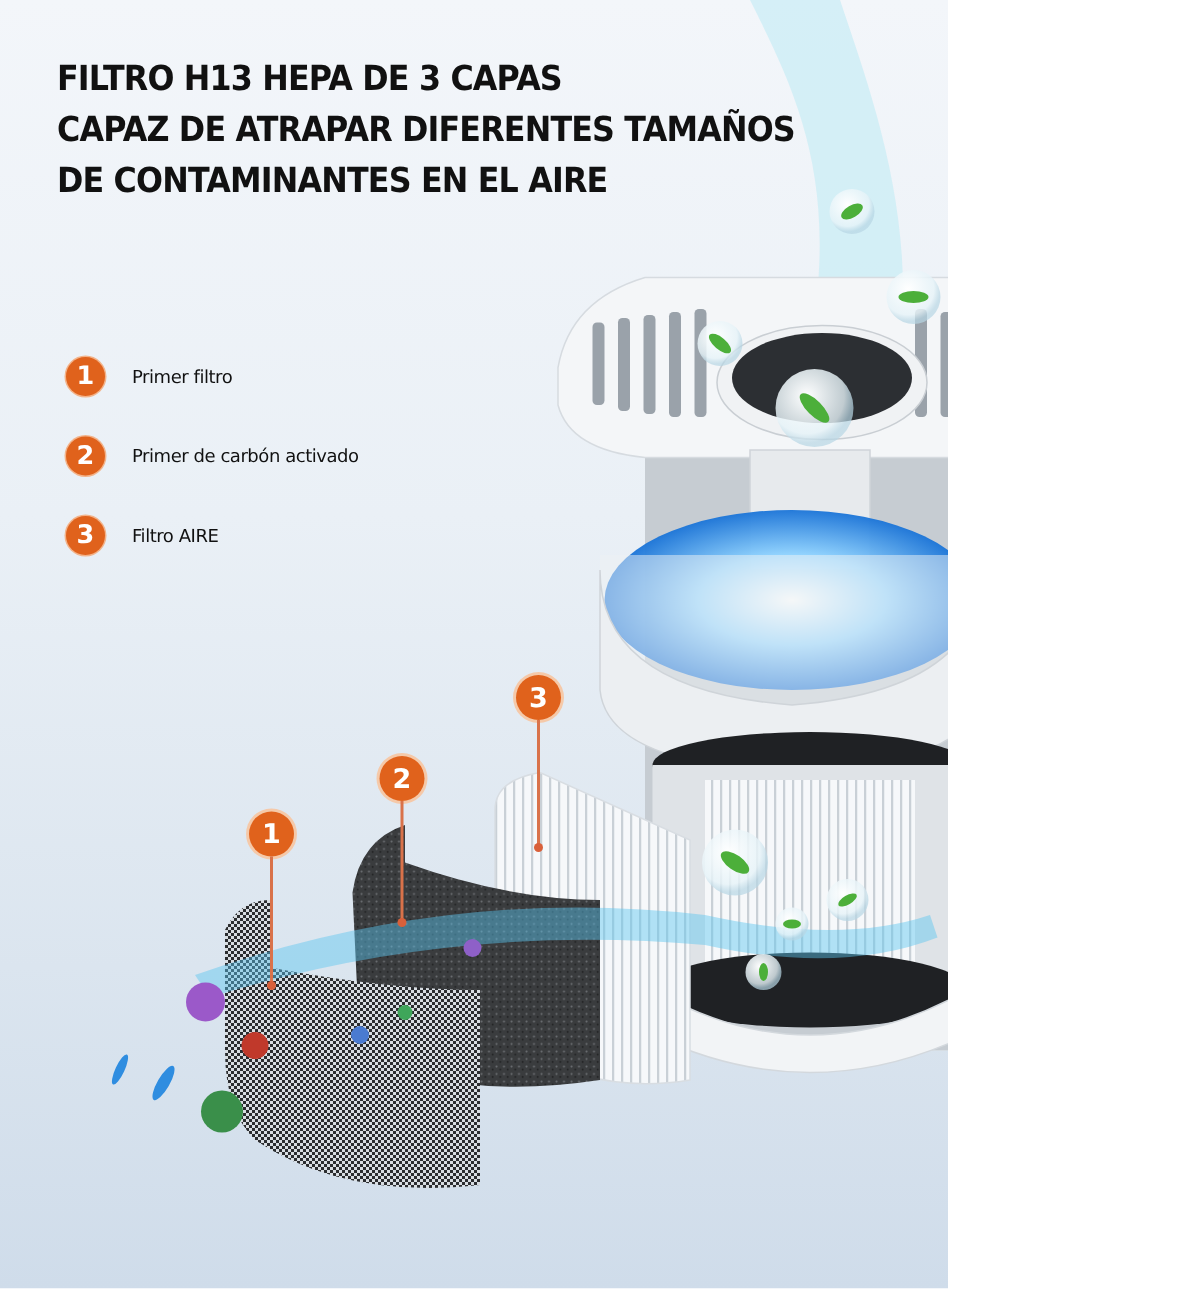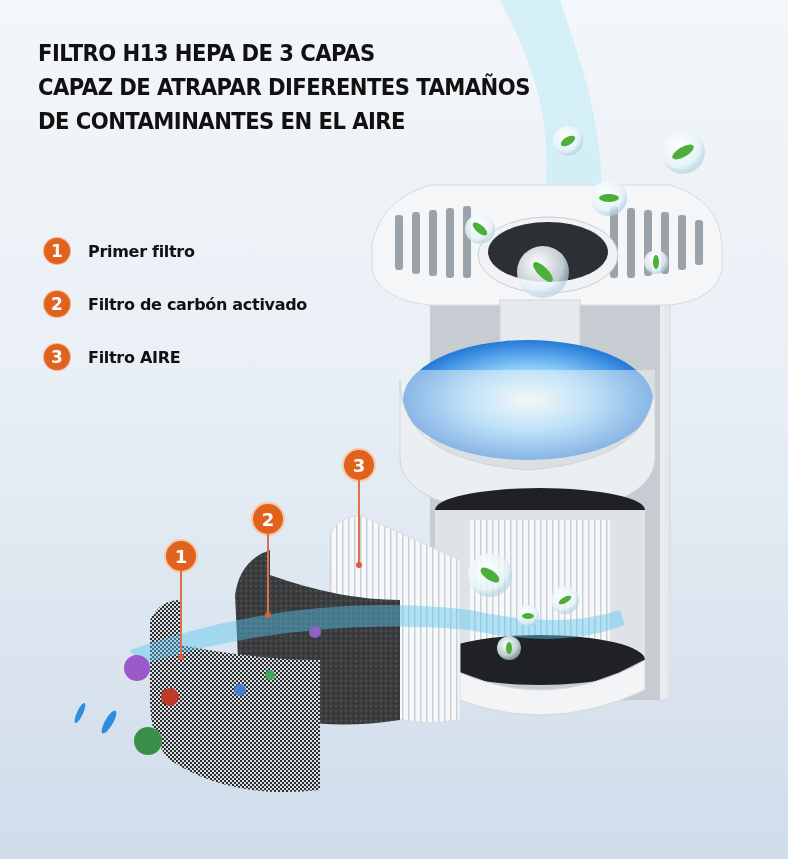--- a/index.html
+++ b/index.html
@@ -1,24 +1,24 @@
 <!DOCTYPE html>
 <html><head>
 <meta charset="utf-8">
 <style>
   html,body{margin:0;padding:0;}
   body{width:788px;height:859px;overflow:hidden;font-family:"Liberation Sans",sans-serif;}
-  .canvas{position:relative;width:788px;height:859px;
+  .canvas{position:relative;width:632px;height:859px;
     background:linear-gradient(180deg,#f3f6fa 0%,#eaf0f6 40%,#dbe5ef 75%,#cfdcea 100%);overflow:hidden;}
   .headline{position:absolute;left:38px;top:36px;margin:0;}
   .headline div{font-family:"DejaVu Sans",sans-serif;font-weight:bold;font-size:23px;line-height:34px;color:#111;letter-spacing:-0.6px;transform:scaleX(0.92);transform-origin:left;white-space:nowrap;}
   .legend{position:absolute;left:44px;top:238px;}
   .legend-item{display:flex;align-items:center;height:26px;margin-bottom:27px;}
   .badge{width:26px;height:26px;border-radius:50%;background:#e0621c;color:#fff;font-weight:bold;font-size:17px;display:flex;align-items:center;justify-content:center;box-shadow:0 0 0 1px #f3b38a;font-family:"DejaVu Sans",sans-serif;}
-  .legend-label{margin-left:18px;font-weight:bold;font-size:16px;color:#111;font-family:"DejaVu Sans",sans-serif;letter-spacing:-0.3px;}
+  .legend-label{margin-left:18px;font-weight:normal;font-size:12px;color:#111;font-family:"DejaVu Sans",sans-serif;letter-spacing:-0.3px;}
   .marker{position:absolute;width:30px;height:30px;border-radius:50%;background:#e0621c;color:#fff;font-weight:bold;font-size:18px;display:flex;align-items:center;justify-content:center;box-shadow:0 0 0 2px #f5c9a9;font-family:"DejaVu Sans",sans-serif;}
   .leader{position:absolute;width:2px;background:#d9724a;}
   .dot{position:absolute;width:6px;height:6px;border-radius:50%;background:#d9603a;}
   svg.art{position:absolute;left:0;top:0;}
 </style>
 </head>
 <body>
 
 <div class="canvas">
 
@@ -138,21 +138,21 @@
     <div>DE CONTAMINANTES EN EL AIRE</div>
   </div>
 
   <div class="legend">
     <div class="legend-item">
       <span class="badge">1</span>
       <span class="legend-label">Primer filtro</span>
     </div>
     <div class="legend-item">
       <span class="badge">2</span>
-      <span class="legend-label">Filtro de carbón activado</span>
+      <span class="legend-label">Primer de carbón activado</span>
     </div>
     <div class="legend-item">
       <span class="badge">3</span>
       <span class="legend-label">Filtro AIRE</span>
     </div>
   </div>
 
   <div class="marker" style="left:166px;top:541px;">1</div>
   <div class="leader" style="left:180px;top:571px;height:85px;"></div>
   <div class="dot" style="left:178px;top:654px;"></div>

